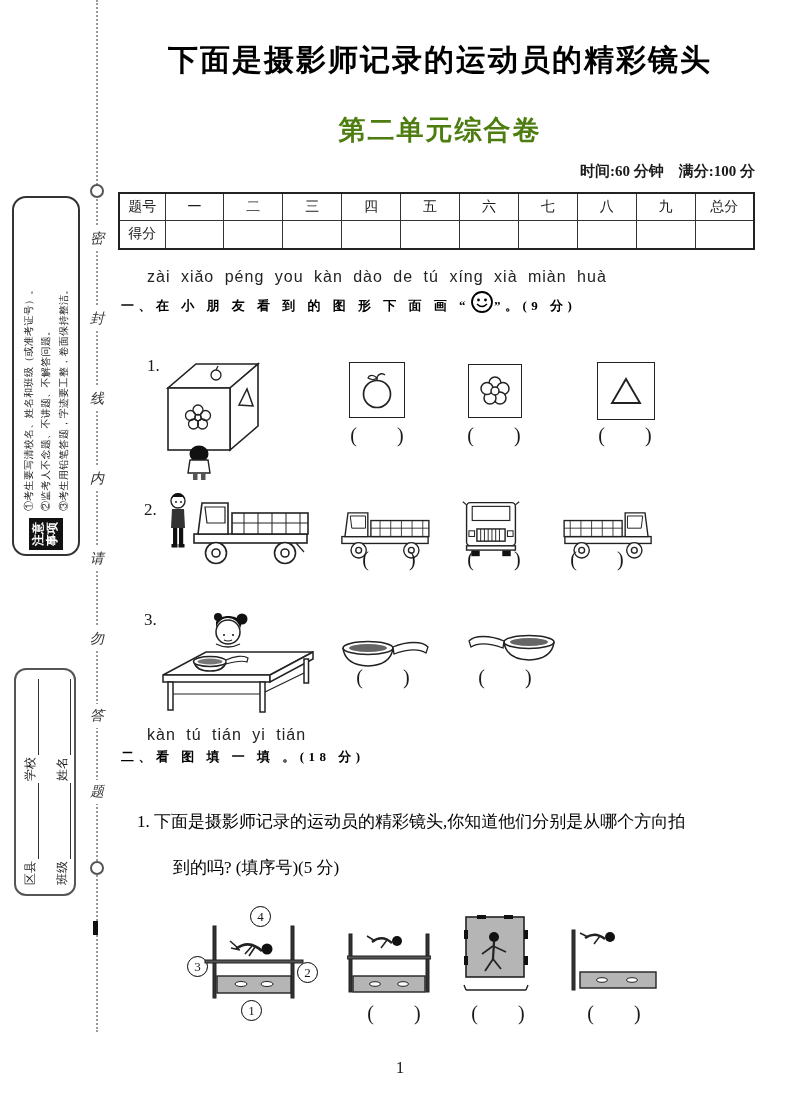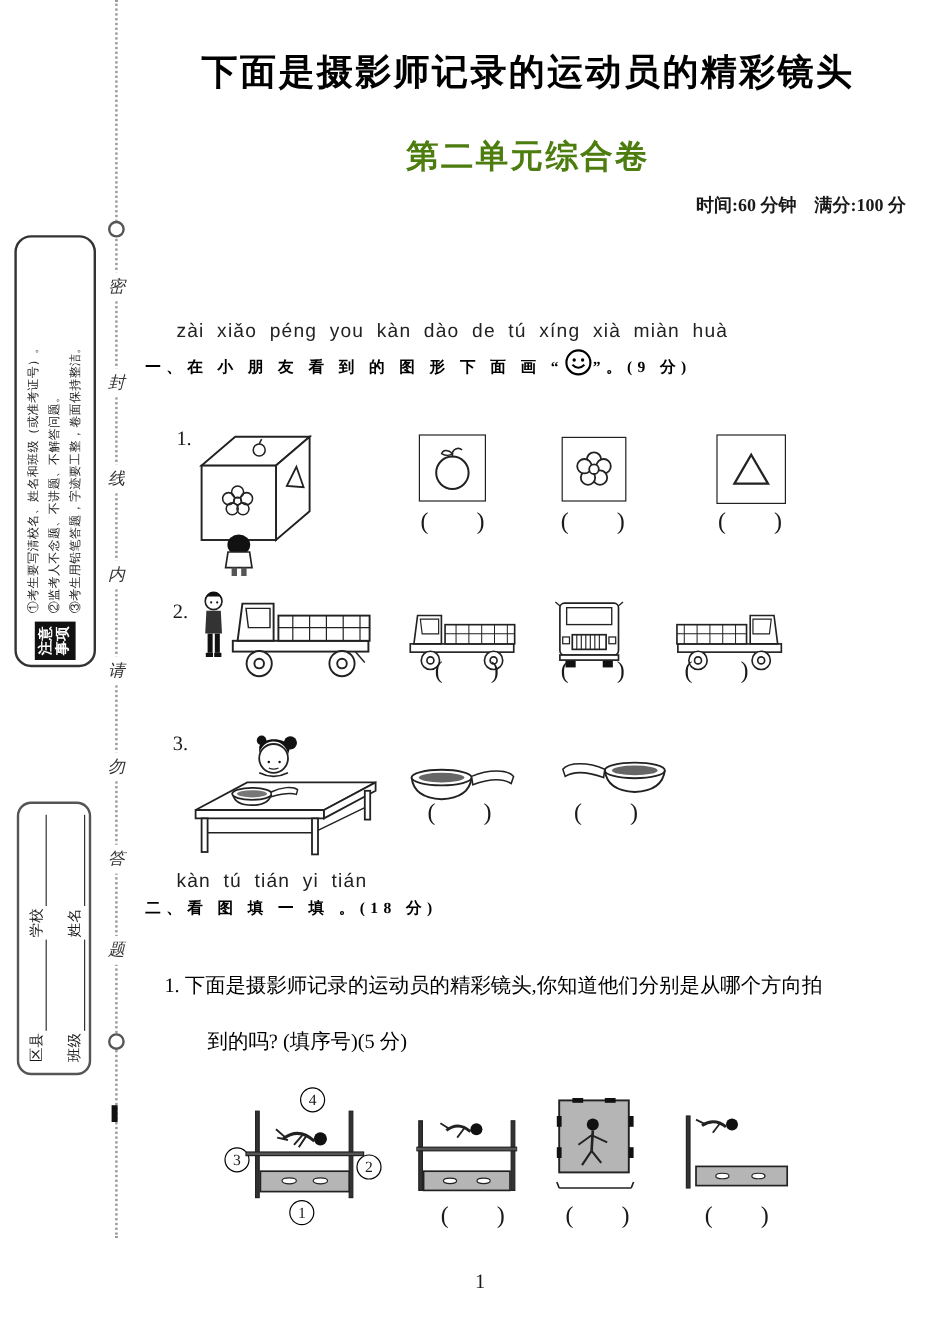--- a/index.html
+++ b/index.html
@@ -110,20 +110,46 @@
     </div>
   </div>
 </div>
 
 <div class="abs title">下面是摄影师记录的运动员的精彩镜头</div>
 <div class="abs subtitle">第二单元综合卷</div>
 <div class="abs meta">时间:60 分钟　满分:100 分</div>
 
 <table class="score">
   <tbody>
+      <tr class="r1">
+    <td class="c0">题号</td>
+    <td>一</td>
+    <td>二</td>
+    <td>三</td>
+    <td>四</td>
+    <td>五</td>
+    <td>六</td>
+    <td>七</td>
+    <td>八</td>
+    <td>九</td>
+    <td>总分</td>
+  </tr>
+  <tr class="r2">
+    <td class="c0">得分</td>
+    <td></td>
+    <td></td>
+    <td></td>
+    <td></td>
+    <td></td>
+    <td></td>
+    <td></td>
+    <td></td>
+    <td></td>
+    <td></td>
+  </tr>
 </tbody>
   </table>
 
 <div class="abs pinyin" style="left:147px; top:268px">zài xiǎo péng you kàn dào de tú xíng xià miàn huà</div>
 <div class="abs qtext" style="left:121px; top:290px">
   <span>一、在 小 朋 友 看 到 的 图 形 下 面 画 “</span><span style="display:inline-block; vertical-align:-4px"><svg width="24" height="24" viewBox="0 0 24 24">
         <circle cx="12" cy="12" r="10" fill="none" stroke="#000" stroke-width="1.8"></circle>
         <circle cx="8.5" cy="10" r="1.4" fill="#000"></circle>
         <circle cx="15.5" cy="10" r="1.4" fill="#000"></circle>
         <path d="M7,14 Q12,19 17,14" fill="none" stroke="#000" stroke-width="1.6"></path>

